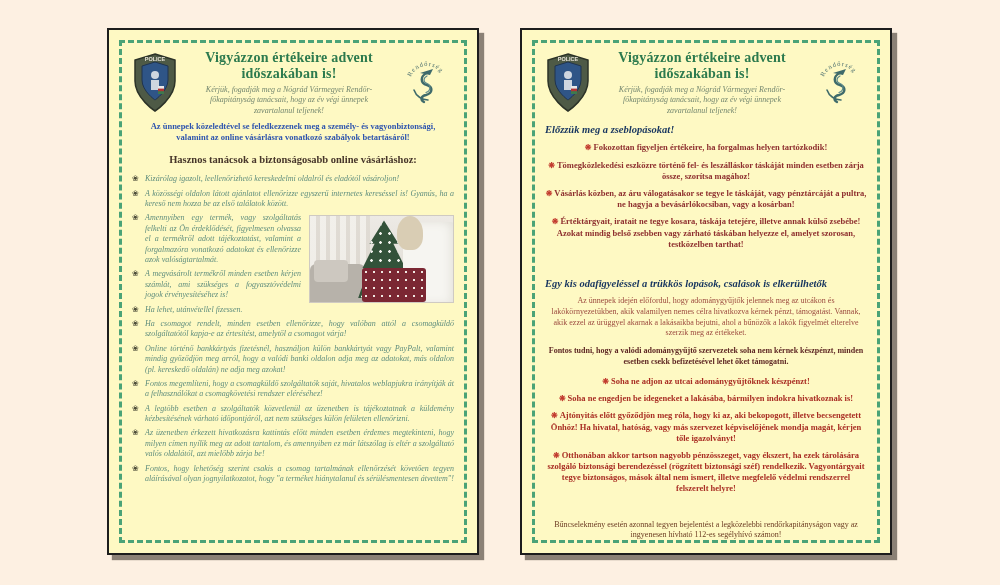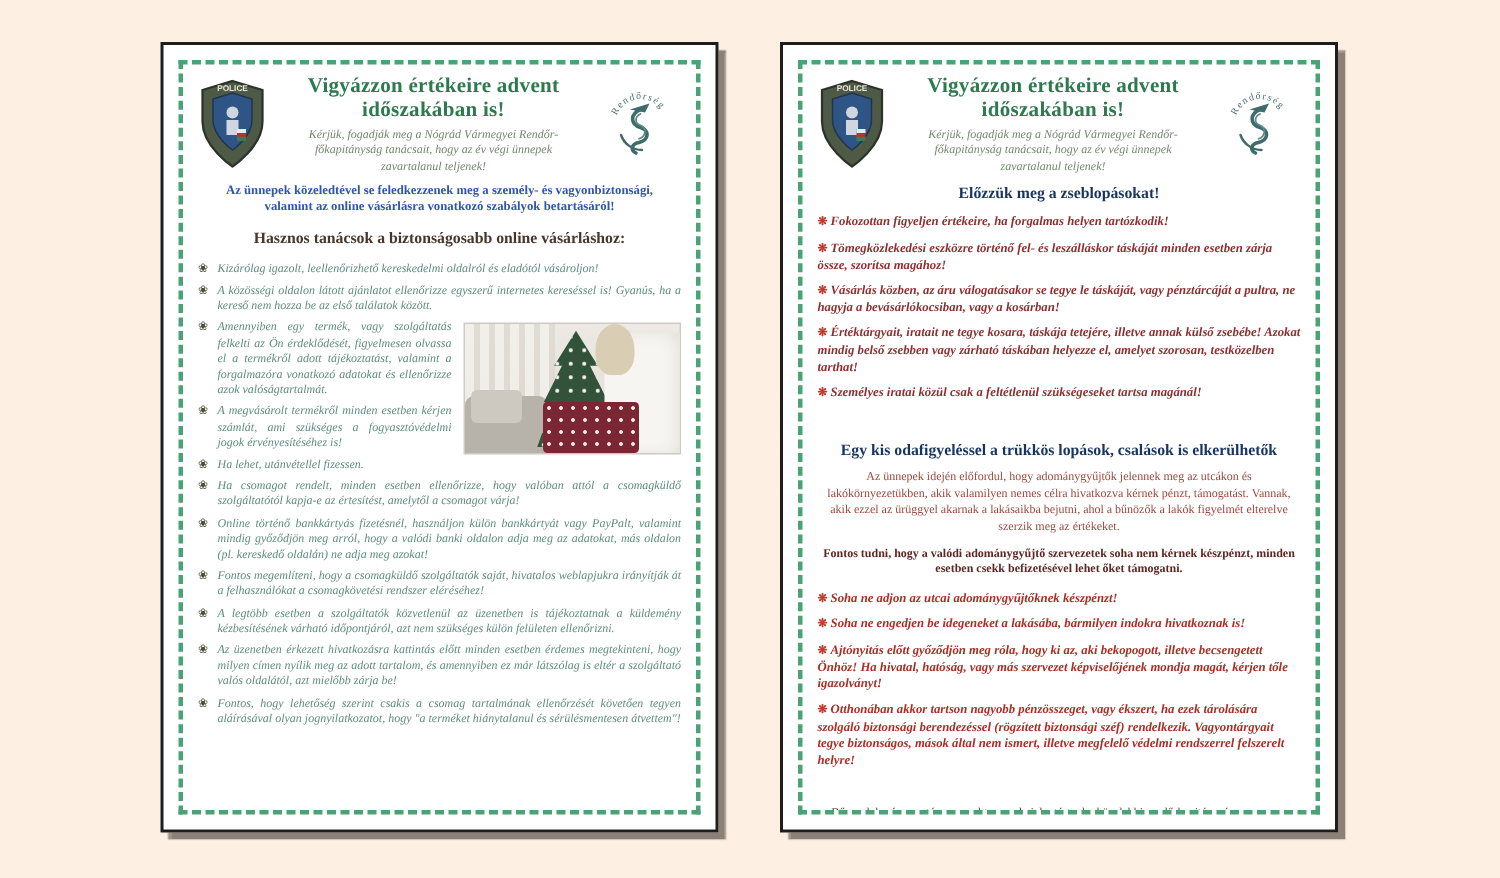--- a/index.html
+++ b/index.html
@@ -4,21 +4,21 @@
 <style>
   * { box-sizing: border-box; margin: 0; padding: 0; }
   html,body { width:1000px; height:585px; overflow:hidden; }
   body {
     background:#fdf0e2;
     font-family:"Liberation Serif", serif;
     position:relative;
   }
   .page {
     position:absolute; top:28px; width:372px; height:527px;
-    background:#ffffff; border:2px solid #1d1d1d;
+    background:#fef9c3; border:2px solid #1d1d1d;
     box-shadow:5px 5px 1px rgba(45,38,30,0.55);
   }
   .page-left  { left:107px; }
   .page-right { left:520px; }
   .frame {
     position:absolute; inset:10px;
     border:3px dashed #4aa377;
     padding:7px 10px;
     overflow:hidden;
   }
@@ -57,24 +57,24 @@
     background-image:radial-gradient(#f2f2ee 1px, transparent 1.6px); background-size:9px 9px; }
   .photo .person { position:absolute; right:-6px; top:6px; width:56px; height:82px;
     background:#f6f5f1; border-radius:14px 8px 0 0; box-shadow:inset -8px 0 10px #e3e1da; }
   .photo .hair { position:absolute; right:30px; top:0; width:26px; height:34px;
     background:#d9cdb4; border-radius:50% 50% 40% 40%; }
   .photo .gift { position:absolute; left:52px; bottom:0; width:64px; height:34px;
     background:#7b2733; border-radius:3px;
     background-image:radial-gradient(#f1e8e3 1px, transparent 1.5px); background-size:8px 8px; }
 
   
-  .r-head { font-size:10.5px; font-weight:bold; color:#17355f; text-align:center; margin:8px 0 7px; }
+  .r-head { font-size:10.5px; font-weight:bold; color:#17355f; text-align:left; margin:8px 0 7px;font-style:italic; }
   .r-tips { list-style:none; }
-  .r-tips li { font-size:8.5px; font-weight:bold; font-style:italic; color:#8e2f2f;
-    text-align:left; line-height:1.3; margin-bottom:6px; }
+  .r-tips li { font-size:8.5px; font-weight:bold; color:#8e2f2f;
+    text-align:center; line-height:1.3; margin-bottom:6px; }
   .r-tips li::before { content:"❋ "; font-style:normal; color:#c23b2e; font-size:8px; }
   .r-tips.bright li { color:#a92e24; }
   .r-para { font-size:8px; color:#9c4a3f; text-align:center; line-height:1.35; margin:4px 4px 7px; }
   .r-para-bold { font-size:8px; font-weight:bold; color:#5e2724; text-align:center; line-height:1.35; margin:0 2px 8px; }
   .r-footer { font-size:8px; font-weight:normal; color:#6b3a22; text-align:center; line-height:1.35; margin-top:25px; }
   .spacer { height:14px; }
 </style>
 </head>
 <body>
 
@@ -179,21 +179,20 @@
     </div>
 
     <div class="r-head">Előzzük meg a zseblopásokat!</div>
 
     <ul class="r-tips">
 
     <li>Fokozottan figyeljen értékeire, ha forgalmas helyen tartózkodik!</li>
         <li>Tömegközlekedési eszközre történő fel- és leszálláskor táskáját minden esetben zárja össze, szorítsa magához!</li>
         <li>Vásárlás közben, az áru válogatásakor se tegye le táskáját, vagy pénztárcáját a pultra, ne hagyja a bevásárlókocsiban, vagy a kosárban!</li>
         <li>Értéktárgyait, iratait ne tegye kosara, táskája tetejére, illetve annak külső zsebébe! Azokat mindig belső zsebben vagy zárható táskában helyezze el, amelyet szorosan, testközelben tarthat!</li>
-        <li>Személyes iratai közül csak a feltétlenül szükségeseket tartsa magánál!</li>
       </ul>
 
     <div class="spacer"></div>
 
     <div class="r-head">Egy kis odafigyeléssel a trükkös lopások, csalások is elkerülhetők</div>
     <div class="r-para">Az ünnepek idején előfordul, hogy adománygyűjtők jelennek meg az utcákon és lakókörnyezetükben, akik valamilyen nemes célra hivatkozva kérnek pénzt, támogatást. Vannak, akik ezzel az ürüggyel akarnak a lakásaikba bejutni, ahol a bűnözők a lakók figyelmét elterelve szerzik meg az értékeket.</div>
     <div class="r-para-bold">Fontos tudni, hogy a valódi adománygyűjtő szervezetek soha nem kérnek készpénzt, minden esetben csekk befizetésével lehet őket támogatni.</div>
 
     <ul class="r-tips bright">
 

